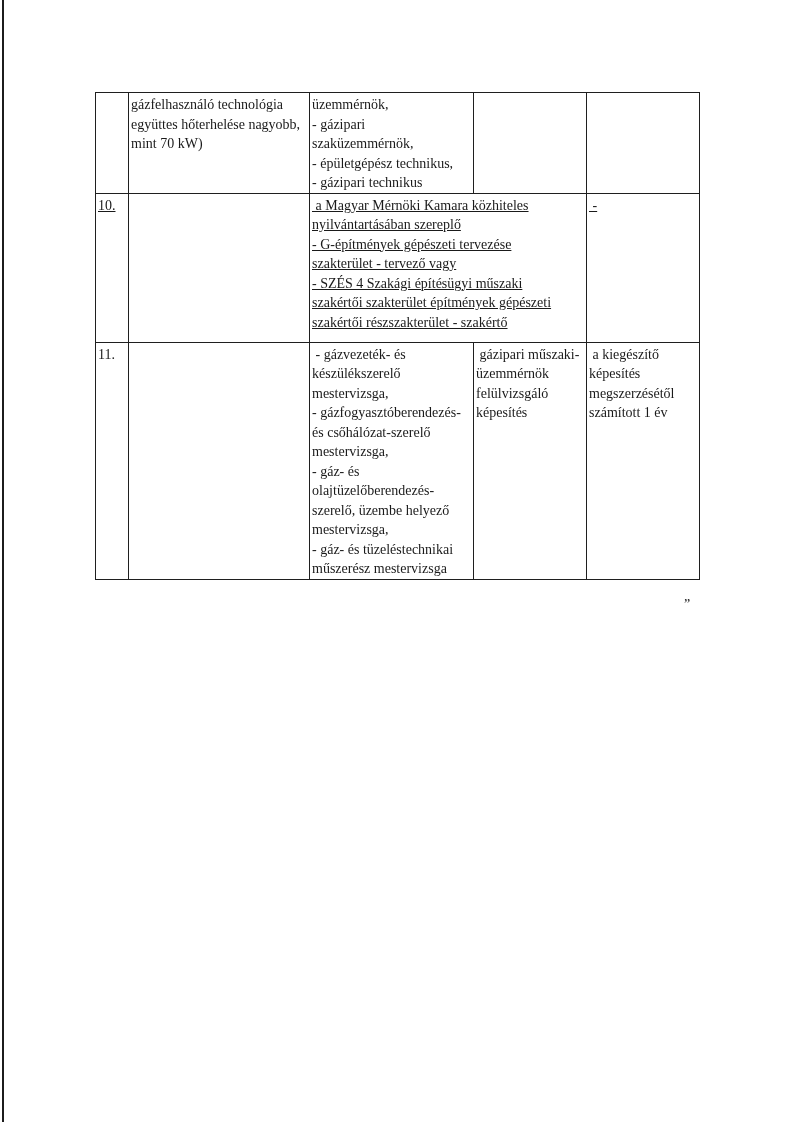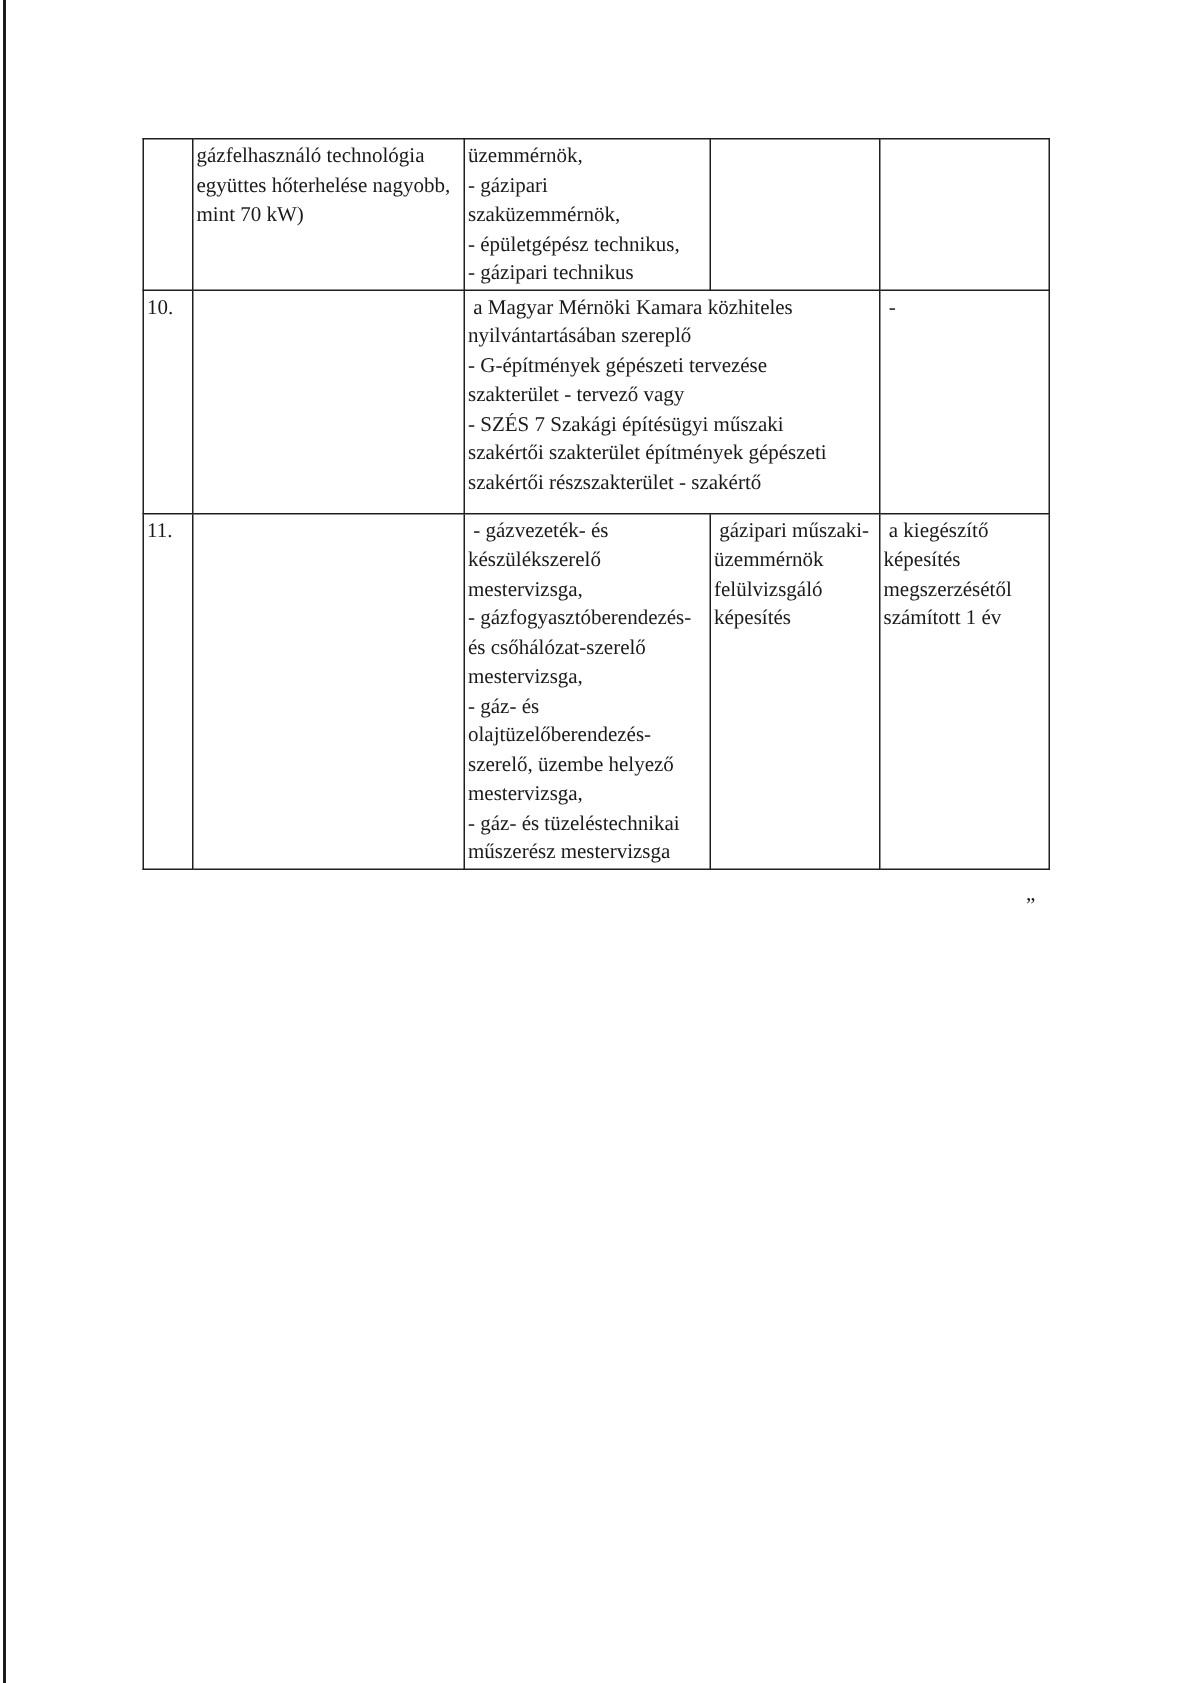--- a/index.html
+++ b/index.html
@@ -34,21 +34,21 @@
   table.doc-table td {
     border: 1.5px solid #1f1f1f;
     vertical-align: top;
     padding: 2px 2px 0 2px;
     font-size: 14px;
     line-height: 19.5px;
     white-space: pre;
     overflow: hidden;
   }
   tr.row-a  { height: 88px; }
-  tr.row-10 { height: 149px; }
+  tr.row-10 { height: 149px; text-decoration: underline; }
   tr.row-11 { height: 222px; }
   .closing-quote {
     position: absolute;
     left: 684px;
     top: 597px;
     font-size: 14px;
     line-height: 16px;
     color: #1a1a1a;
   }
 </style>
@@ -79,21 +79,21 @@
       <td></td>
       <td></td>
     </tr>
     <tr class="row-10">
       <td>10.</td>
       <td></td>
       <td colspan="2"> a Magyar Mérnöki Kamara közhiteles
 nyilvántartásában szereplő
 - G-építmények gépészeti tervezése
 szakterület - tervező vagy
-- SZÉS 7 Szakági építésügyi műszaki
+- SZÉS 4 Szakági építésügyi műszaki
 szakértői szakterület építmények gépészeti
 szakértői részszakterület - szakértő</td>
       <td> -</td>
     </tr>
     <tr class="row-11">
       <td>11.</td>
       <td></td>
       <td> - gázvezeték- és
 készülékszerelő
 mestervizsga,

